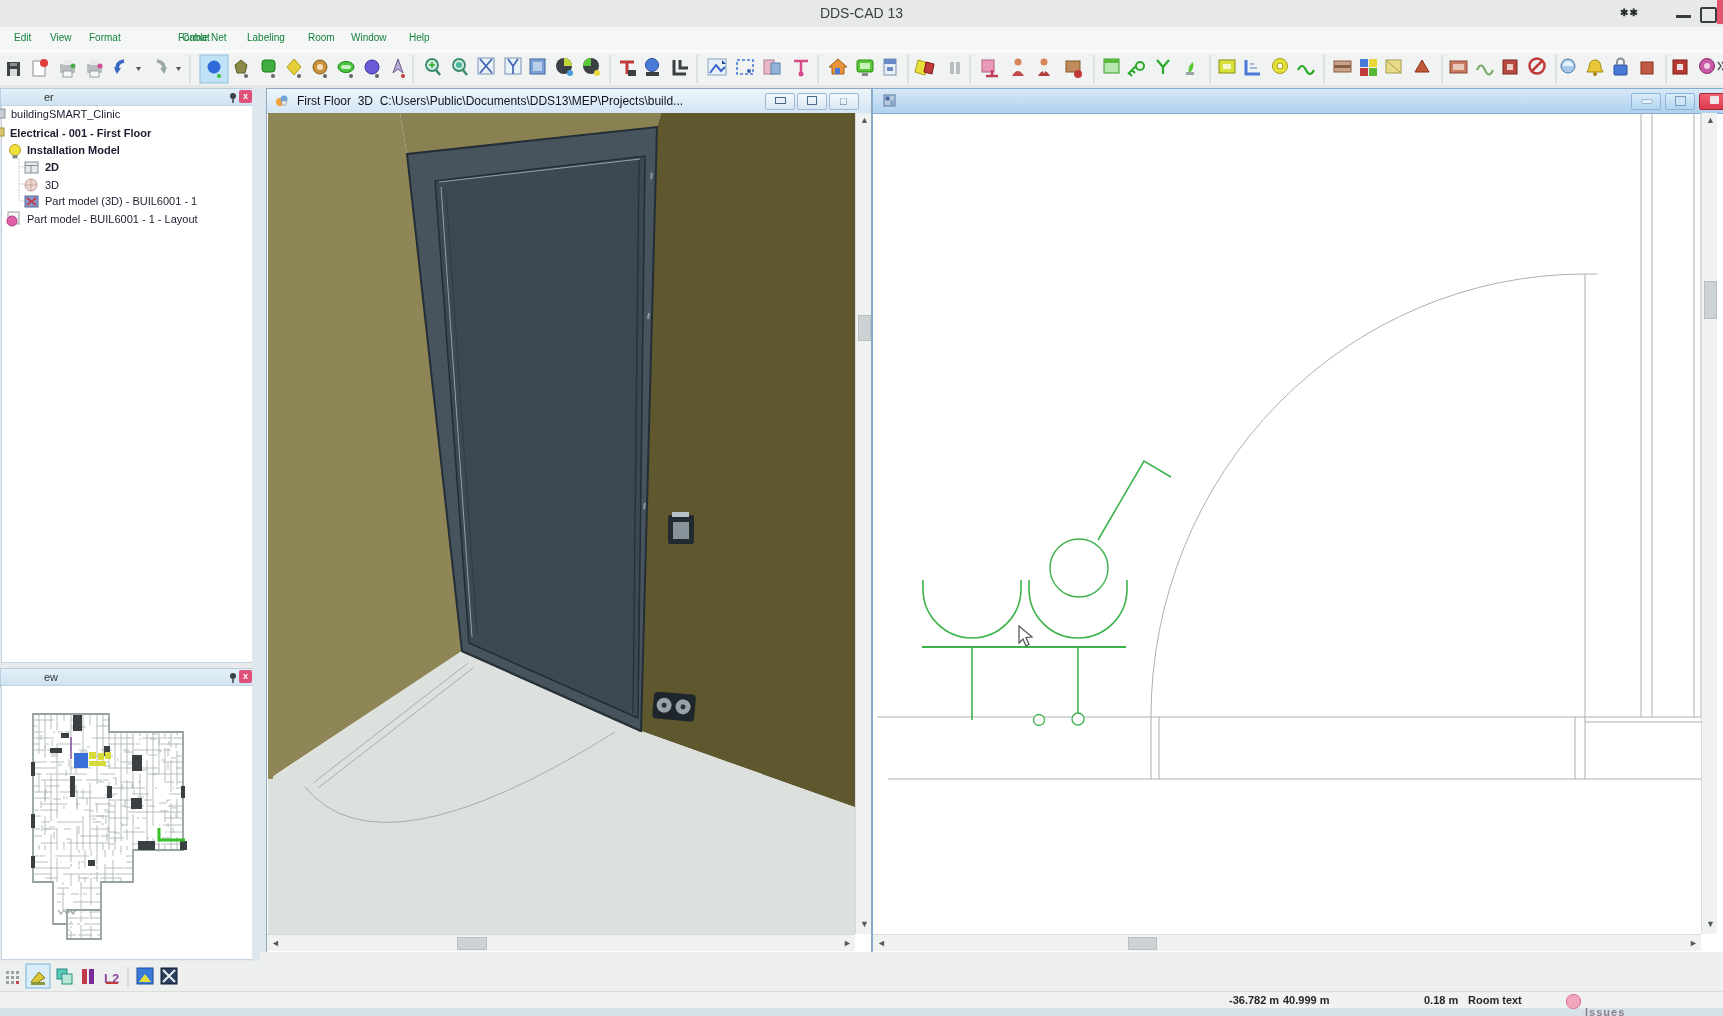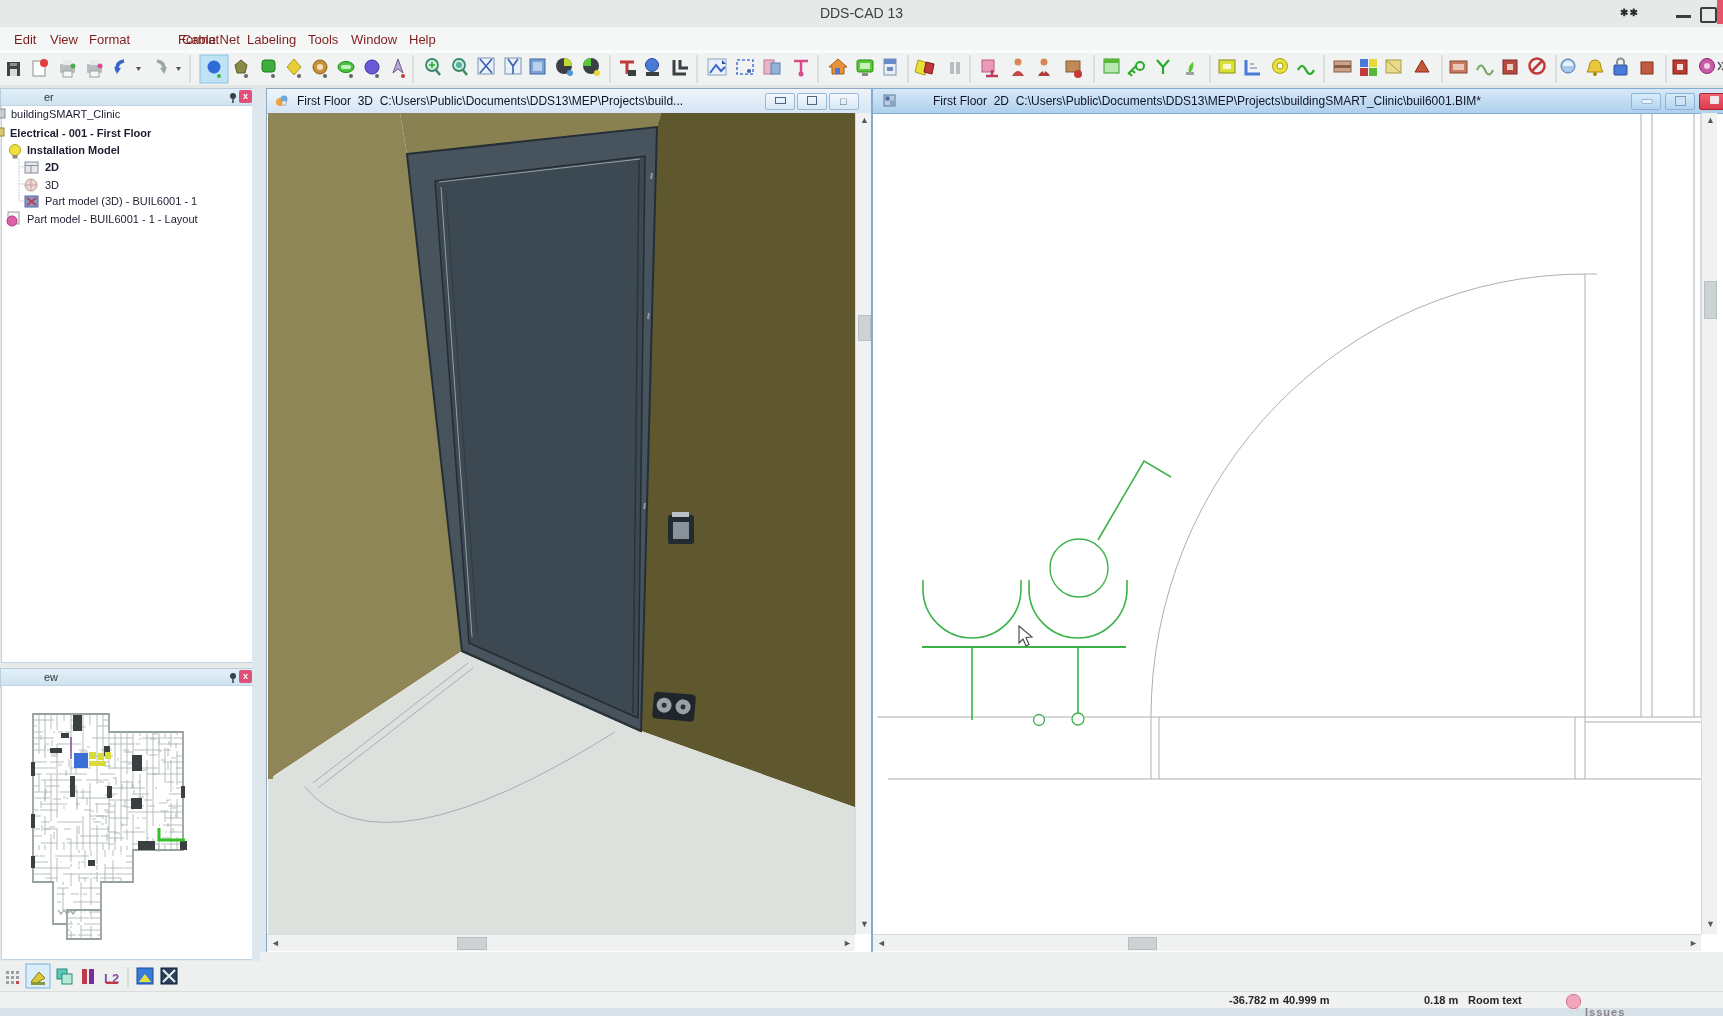--- a/index.html
+++ b/index.html
@@ -3,21 +3,21 @@
 <meta charset="utf-8">
 <style>
   html,body{margin:0;padding:0;}
   body{width:1723px;height:1016px;overflow:hidden;position:relative;
        font-family:"Liberation Sans",sans-serif;background:#e7eae9;}
   .abs{position:absolute;}
   
   #titlebar{left:0;top:0;width:1723px;height:27px;background:#e6e9e8;}
   #apptitle{left:0;top:5px;width:1723px;text-align:center;font-size:14px;color:#3c4043;}
   #menubar{left:0;top:27px;width:1723px;height:23px;background:#f5f7f6;border-bottom:1px solid #e2e5e4;}
-  .menu{position:absolute;top:32px;font-size:13px;color:#7f1d1d;}
+  .menu{position:absolute;top:32px;font-size:10px;color:#15803d;}
   #toolbar{left:0;top:50px;width:1723px;height:38px;background:#f1f3f2;}
   
   .panehdr{background:linear-gradient(#e3f0f8,#cde2f0);border:1px solid #b8cde0;border-bottom:1px solid #aac4da;}
   #lp1h{left:0;top:88px;width:252px;height:17px;}
   #lp1{left:1px;top:105px;width:250px;height:556px;background:#ffffff;border:1px solid #c3d3e2;}
   #lp2h{left:0;top:668px;width:252px;height:17px;}
   #lp2{left:1px;top:685px;width:250px;height:273px;background:#ffffff;border:1px solid #c3d3e2;}
   .ph-t{position:absolute;left:3px;top:2px;font-size:11px;color:#333;margin-left:40px;}
   #lsplit{left:252px;top:88px;width:16px;height:875px;background:#dfe7ee;}
   #ltoolrow{left:0;top:961px;width:260px;height:30px;background:#eef0ef;}
@@ -52,21 +52,21 @@
 <div class="abs" style="left:1700px;top:7px;width:13px;height:12px;border:2px solid #3a3d3f;border-radius:2px;"></div>
 <div class="abs" style="left:1717px;top:0px;width:6px;height:24px;background:#e2556d;"></div>
 
 <div id="menubar" class="abs"></div>
 <span class="menu" style="left:14px;">Edit</span>
 <span class="menu" style="left:50px;">View</span>
 <span class="menu" style="left:89px;">Format</span>
 <span class="menu" style="left:142px;margin-left:36px;">Format</span>
 <span class="menu" style="left:182px;">Cable Net</span>
 <span class="menu" style="left:247px;">Labeling</span>
-<span class="menu" style="left:308px;">Tools</span>
+<span class="menu" style="left:308px;">Room</span>
 <span class="menu" style="left:351px;">Window</span>
 <span class="menu" style="left:409px;">Help</span>
 
 <div id="toolbar" class="abs"></div>
 <svg class="abs" style="left:0;top:50px;" width="1723" height="38" id="tbsvg">
 <rect x="0" y="0" width="1723" height="38" fill="#f1f3f2"></rect>
 <rect x="0" y="0" width="1723" height="3" fill="#fafbfb"></rect>
 <rect x="0" y="35" width="1723" height="3" fill="#e4e7e6"></rect>
 <g>
 <rect x="7" y="12" width="13" height="14" fill="#3f4447"></rect>
@@ -754,21 +754,20 @@
   </svg>
 </div>
 
 <div id="w2d" class="win">
   <div id="t2d" class="wtitle">
     <svg style="position:absolute;left:10px;top:5px;" width="14" height="14">
       <rect x="1" y="1" width="11" height="11" fill="#b9cade" stroke="#5a7a9a"></rect>
       <rect x="2.5" y="2.5" width="4" height="4" fill="#4a6fa5"></rect>
         <rect x="7" y="6.5" width="4.5" height="5" fill="#8aa4c4"></rect>
     </svg>
-    <span style="position:absolute;left:60px;top:5px;">First Floor&nbsp;&nbsp;2D&nbsp;&nbsp;C:\Users\Public\Documents\DDS13\MEP\Projects\buildingSMART_Clinic\buil6001.BIM*</span>
     <div class="wbtn" style="left:758px;background:linear-gradient(#d9ecfa,#b2d5f0);border-color:#8fb4d6;">
         <span style="position:absolute;left:9px;top:5px;width:10px;height:3px;background:#e8f2fa;border:1px solid #9ab8d4;border-radius:2px;"></span>
       </div>
     <div class="wbtn" style="left:792px;background:linear-gradient(#d9ecfa,#b2d5f0);border-color:#8fb4d6;">
         <span style="position:absolute;left:9px;top:2px;width:9px;height:8px;border:1px solid #7a9cc0;background:#cfe3f4;"></span>
       </div>
     <div class="wbtn" style="left:826px;width:30px;background:linear-gradient(#ef6270,#dd3b4e);border-color:#a82636;">
       <span style="position:absolute;left:10px;top:2px;width:9px;height:8px;background:#f0e8ea;border-radius:1px;"></span>
       </div>
   </div>

